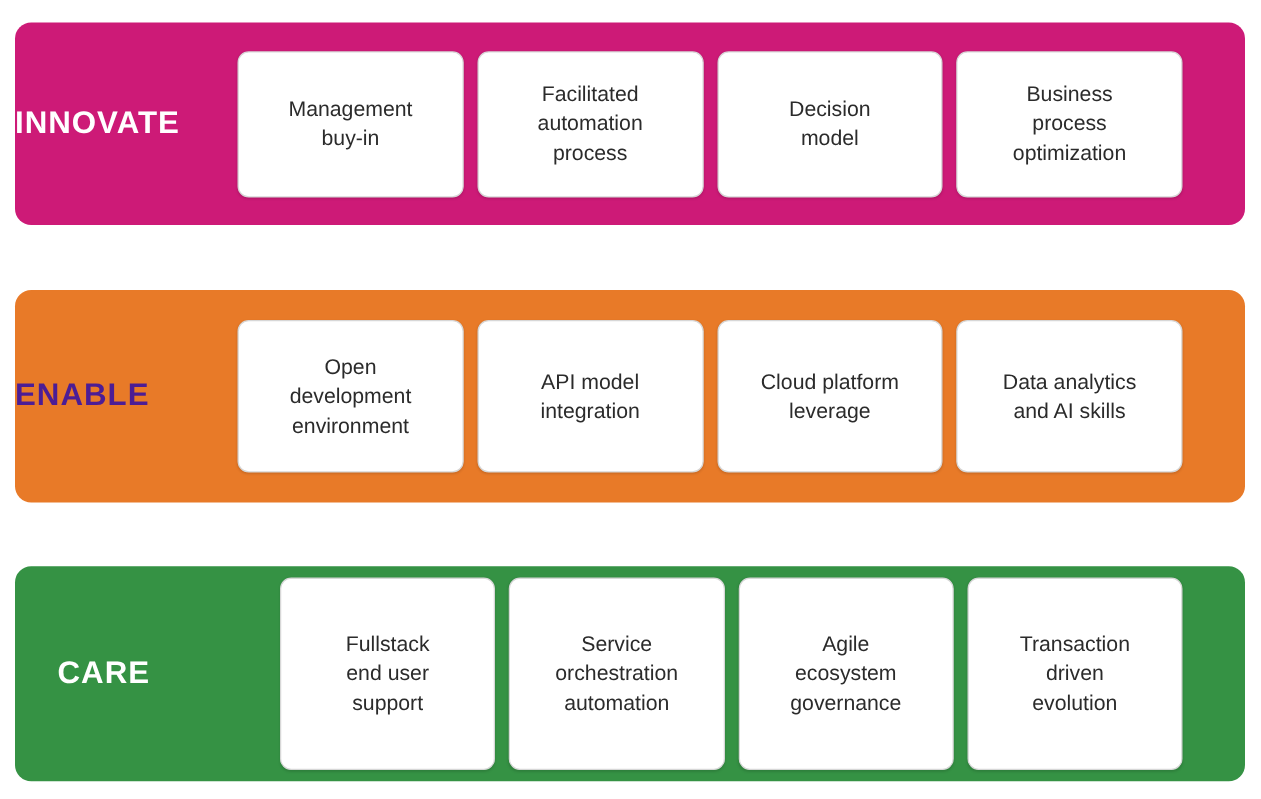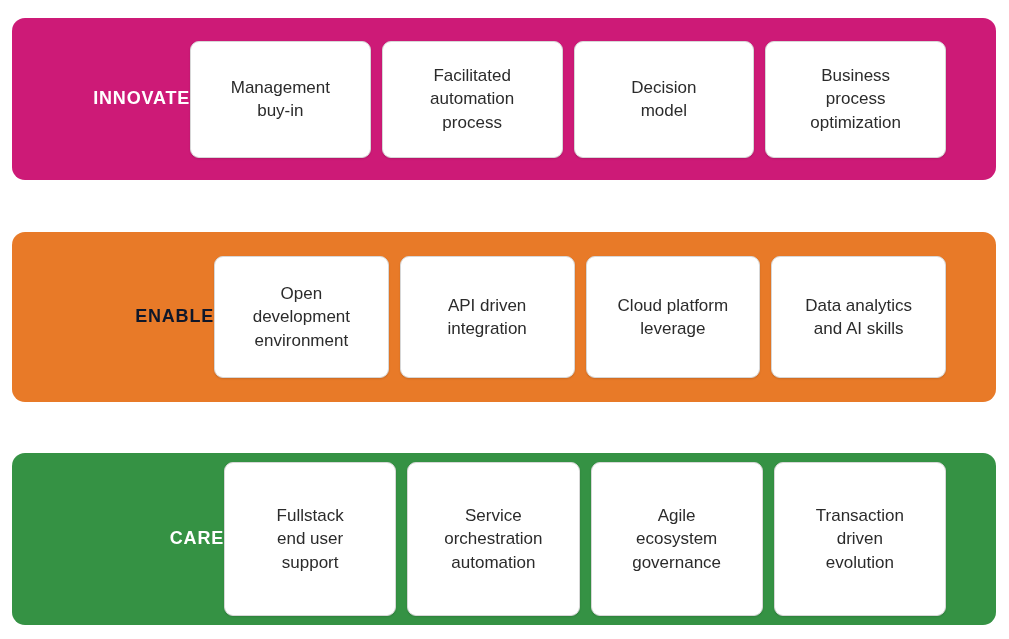--- a/index.html
+++ b/index.html
@@ -36,23 +36,23 @@
   .band-innovate { top: 18px;  height: 162px; }
   .band-enable   { top: 232px; height: 170px; }
   .band-care     { top: 453px; height: 172px; }
 
   
   .band-label {
     flex: 0 0 178px;
     width: 178px;
     color: #ffffff;
     font-weight: bold;
-    font-size: 18px;
+    font-size: 25px;
     letter-spacing: 0.8px;
-    text-align: right;
+    text-align: left;
     line-height: 1.1;
     user-select: none;
     white-space: nowrap;
   }
 
   
   .cards {
     flex: 1 1 auto;
     display: flex;
     align-items: center;
@@ -111,29 +111,29 @@
       </div>
       <div class="card">
         <span class="card-text">Business
 process
 optimization</span>
       </div>
     </div>
   </div>
 
   <div class="band band-enable" style="background-color: rgb(232, 122, 40);">
-    <div class="band-label" style="color: #0f172a; padding-left: 24px;">ENABLE</div>
+    <div class="band-label" style="color: #4c1d95;">ENABLE</div>
     <div class="cards">
       <div class="card">
         <span class="card-text">Open
 development
 environment</span>
       </div>
       <div class="card">
-        <span class="card-text">API driven
+        <span class="card-text">API model
 integration</span>
       </div>
       <div class="card">
         <span class="card-text">Cloud platform
 leverage</span>
       </div>
       <div class="card">
         <span class="card-text">Data analytics
 and AI skills</span>
       </div>

